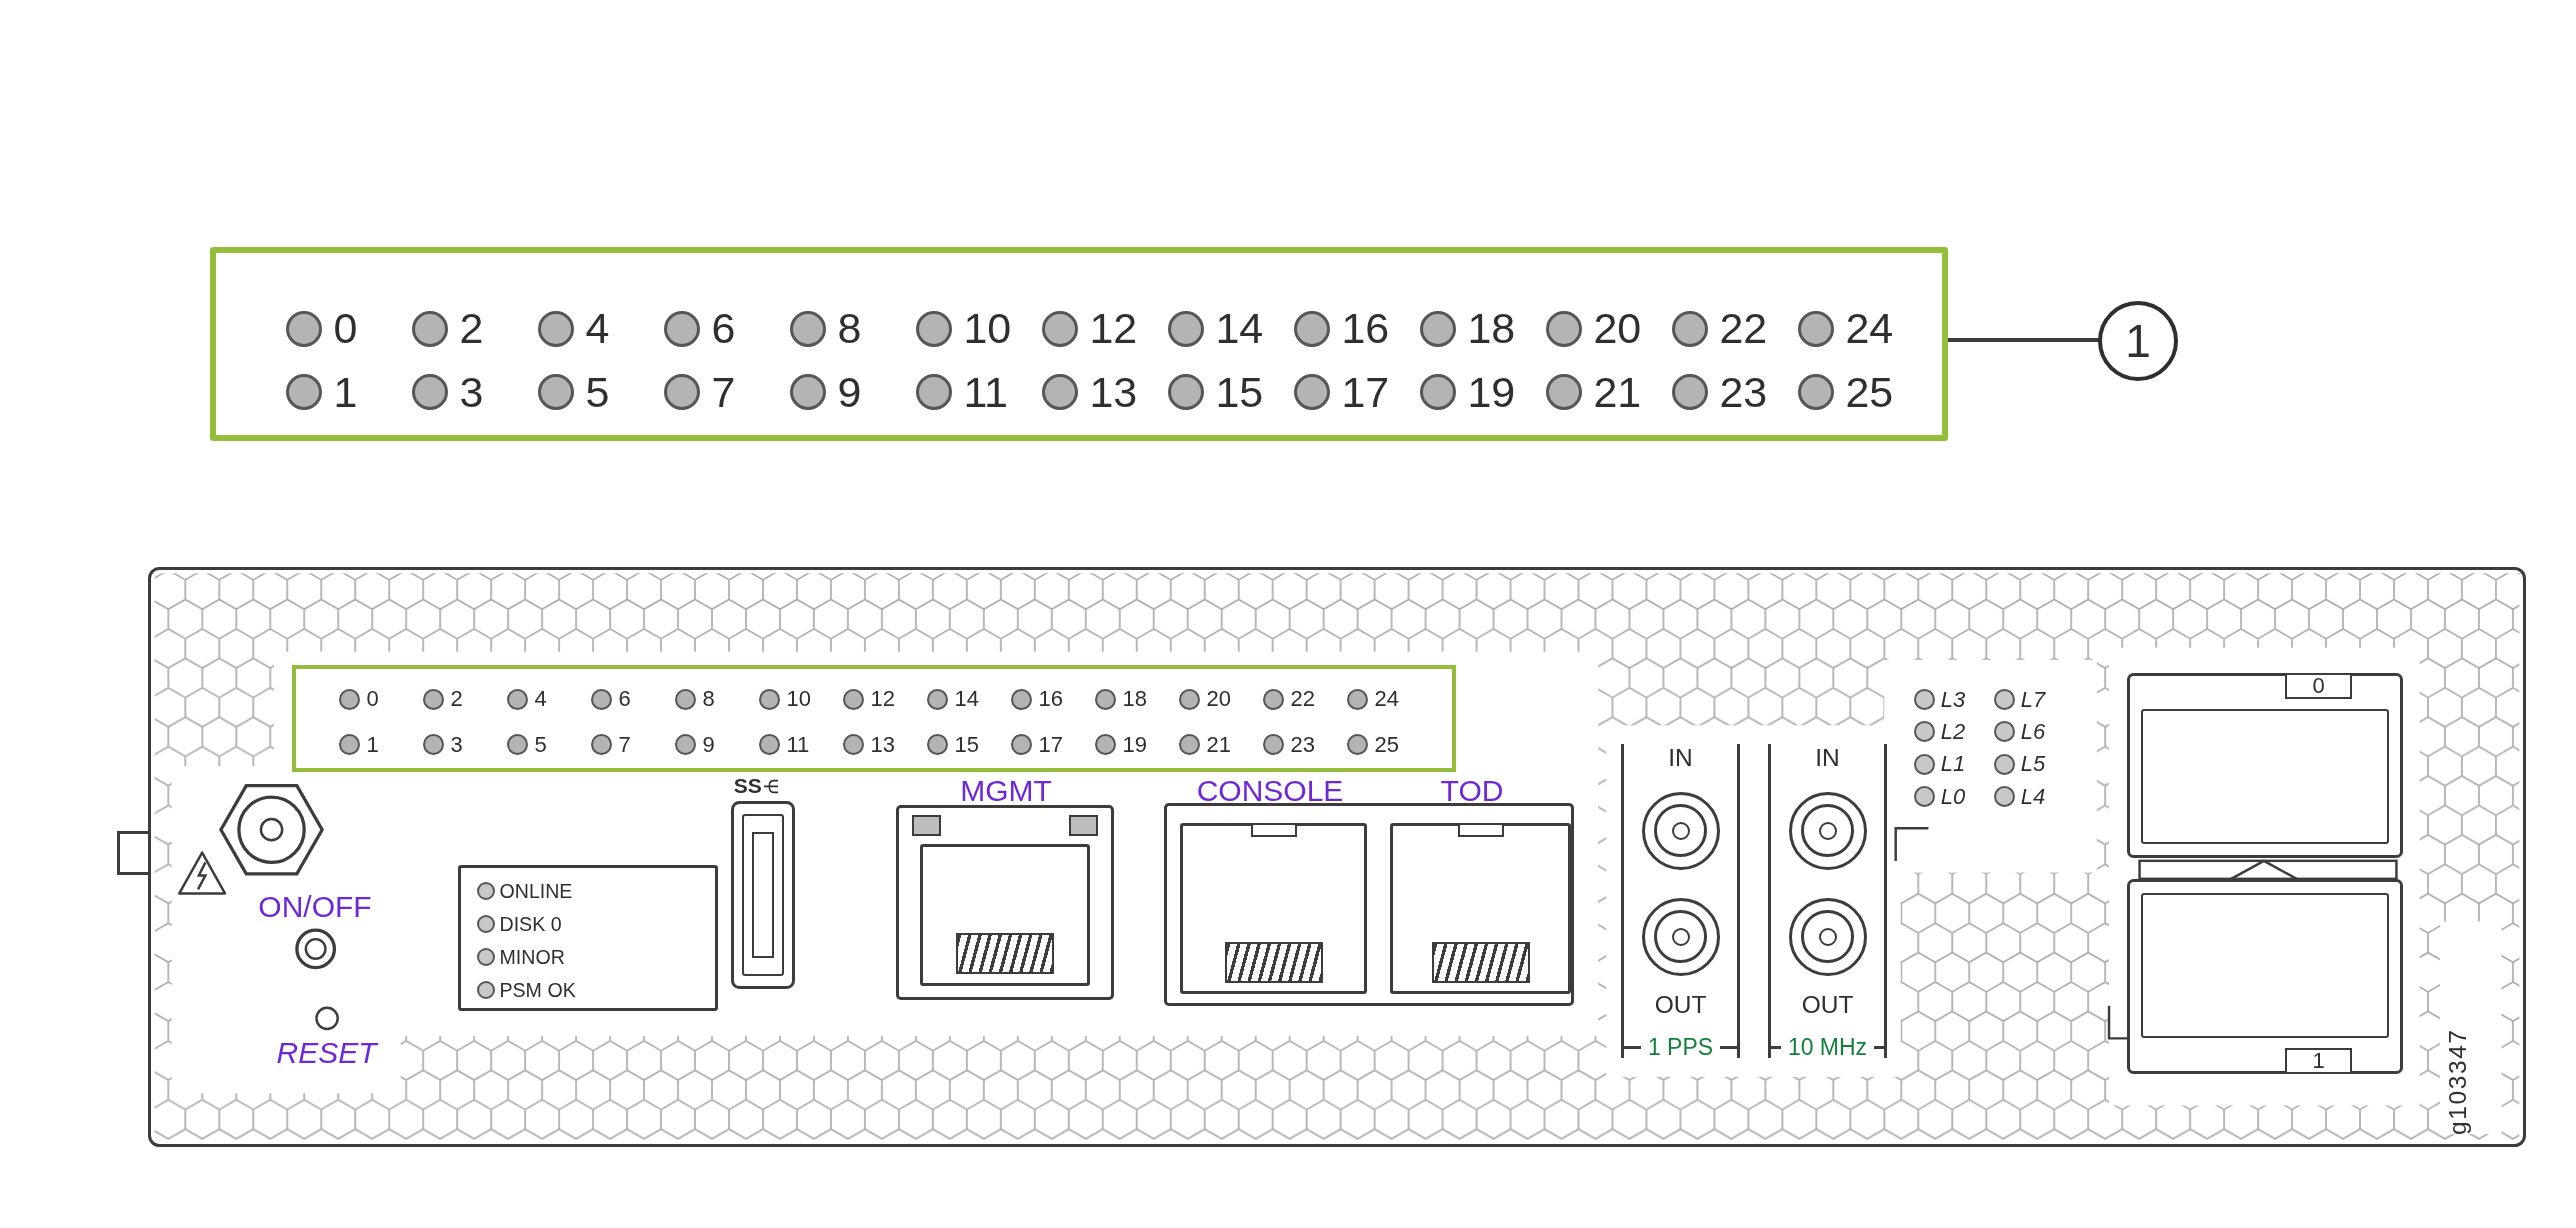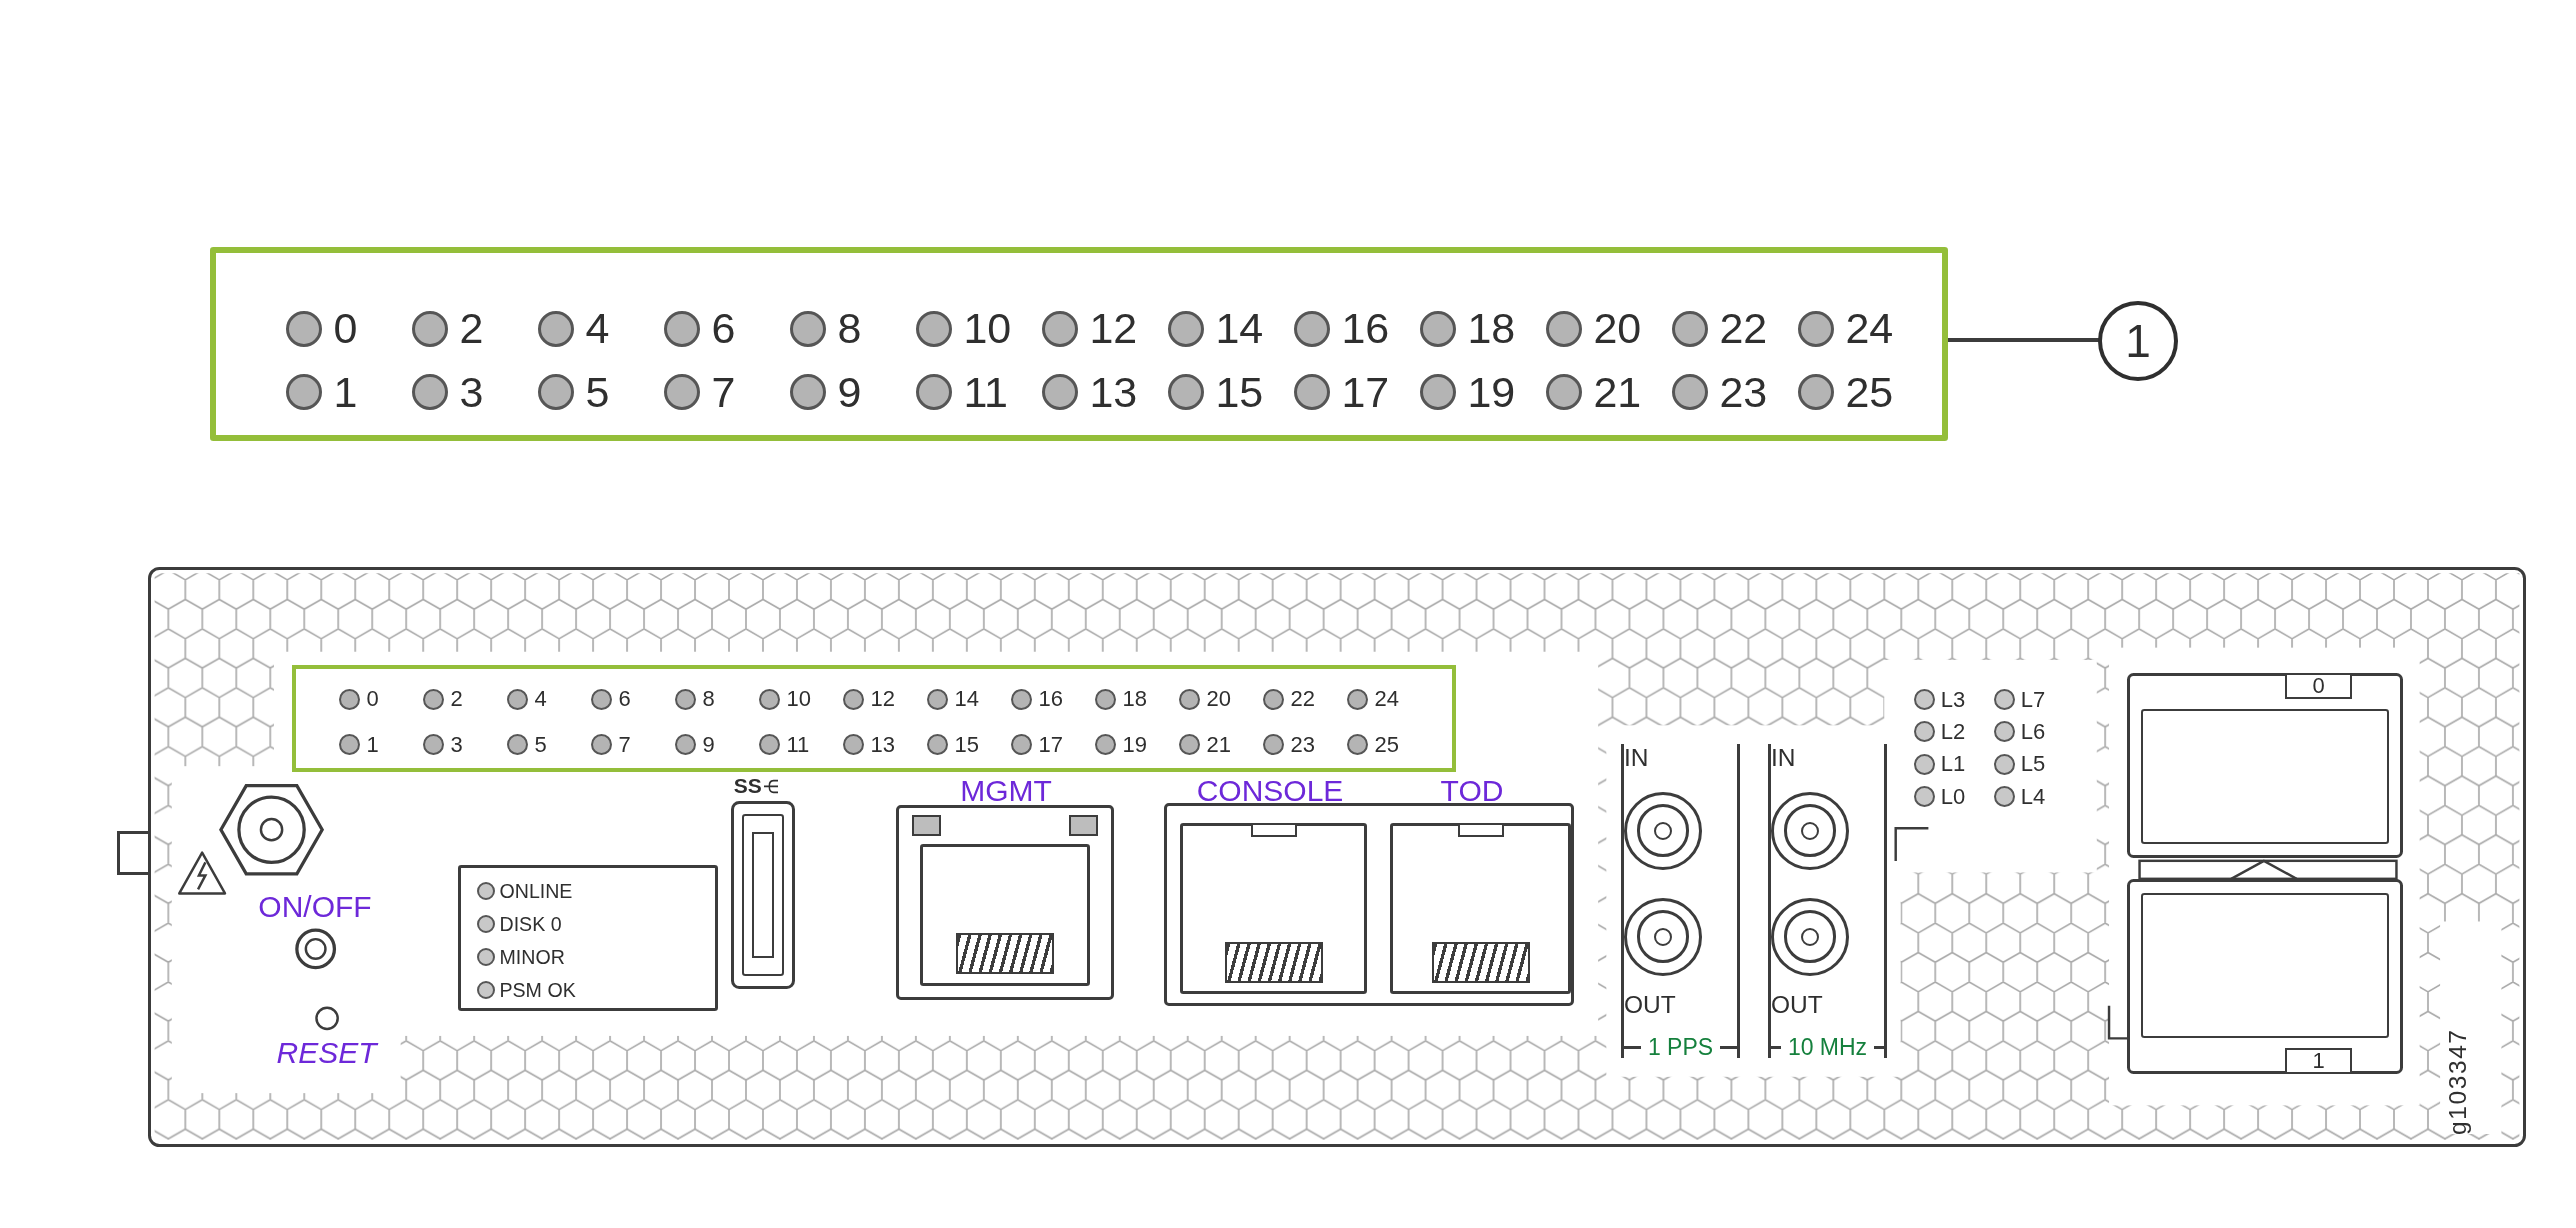--- a/index.html
+++ b/index.html
@@ -56,36 +56,36 @@
   .port-bezel{position:absolute;border:3.3px solid #3C3C3C;border-radius:4.9px;background:#fff;}
   .jack{position:absolute;border:3.3px solid #3C3C3C;border-radius:3.3px;background:#fff;}
   .jack .pins{position:absolute;bottom:8.2px;left:50%;transform:translateX(-50%);width:98px;height:41px;
     border:2.5px solid #3C3C3C;background:repeating-linear-gradient(105deg,#3C3C3C 0 3.3px,transparent 3.3px 9.8px);}
   .jack .tab{position:absolute;top:-3.3px;left:50%;transform:translateX(-50%);width:46px;height:14.7px;
     border:2.5px solid #3C3C3C;background:#fff;}
   .led-square{position:absolute;top:6.5px;width:29px;height:21px;background:#BDBDBD;border:2.5px solid #3C3C3C;}
 
   
   .timing-group{position:absolute;top:174px;width:119px;height:314px;border-left:3.3px solid #3C3C3C;
-    border-right:3.3px solid #3C3C3C;display:flex;flex-direction:column;align-items:flex-start;}
+    border-right:3.3px solid #3C3C3C;display:flex;flex-direction:column;align-items:center;}
   .t-in,.t-out{font-size:24.5px;color:#2f2f2f;}
   .coax{position:relative;width:78px;height:78px;border:3.3px solid #3C3C3C;border-radius:50%;background:#fff;flex:none;}
   .coax::before{content:"";position:absolute;inset:9.8px;border:3.3px solid #3C3C3C;border-radius:50%;}
   .coax::after{content:"";position:absolute;inset:27px;border:2.5px solid #3C3C3C;border-radius:50%;background:#fff;}
   .coax.c1{margin-top:19.6px;}
   .coax.c2{margin-top:28px;}
   .t-out{margin-top:15px;}
   .t-caption{position:absolute;bottom:-3.3px;left:-3.3px;right:-3.3px;display:flex;align-items:center;gap:6.5px;
     font-size:23px;color:#15803d;white-space:nowrap;}
   .t-caption::before,.t-caption::after{content:"";flex:1;border-top:3.3px solid #3C3C3C;}
 
   
   .link-leds{position:absolute;left:1763px;top:119px;display:flex;gap:29px;}
   .llcol{display:flex;flex-direction:column;gap:11.4px;}
-  .llitem{display:flex;align-items:center;gap:5.7px;height:21px;font-size:22px;color:#2f2f2f;}
+  .llitem{display:flex;align-items:center;gap:5.7px;height:21px;font-size:22px;color:#2f2f2f;font-style:italic;}
   .llitem .lled{width:21px;height:21px;border-radius:50%;border:2.5px solid #565656;background:#C8C8C8;flex:none;}
 
   
   .qsfp{position:absolute;left:1976px;width:276px;border:3.3px solid #3C3C3C;border-radius:6.5px;background:#fff;}
   .qsfp.p0{top:103px;height:185px;}
   .qsfp.p1{top:309px;height:195px;}
   .qsfp .open{position:absolute;left:11.4px;right:11.4px;border:2.5px solid #3C3C3C;border-radius:3.3px;}
   .qsfp.p0 .open{top:33px;bottom:11.4px;}
   .qsfp.p1 .open{top:11.4px;bottom:33px;}
   .qsfp-label{position:absolute;left:155px;width:67px;height:26px;border:2.5px solid #3C3C3C;background:#fff;

